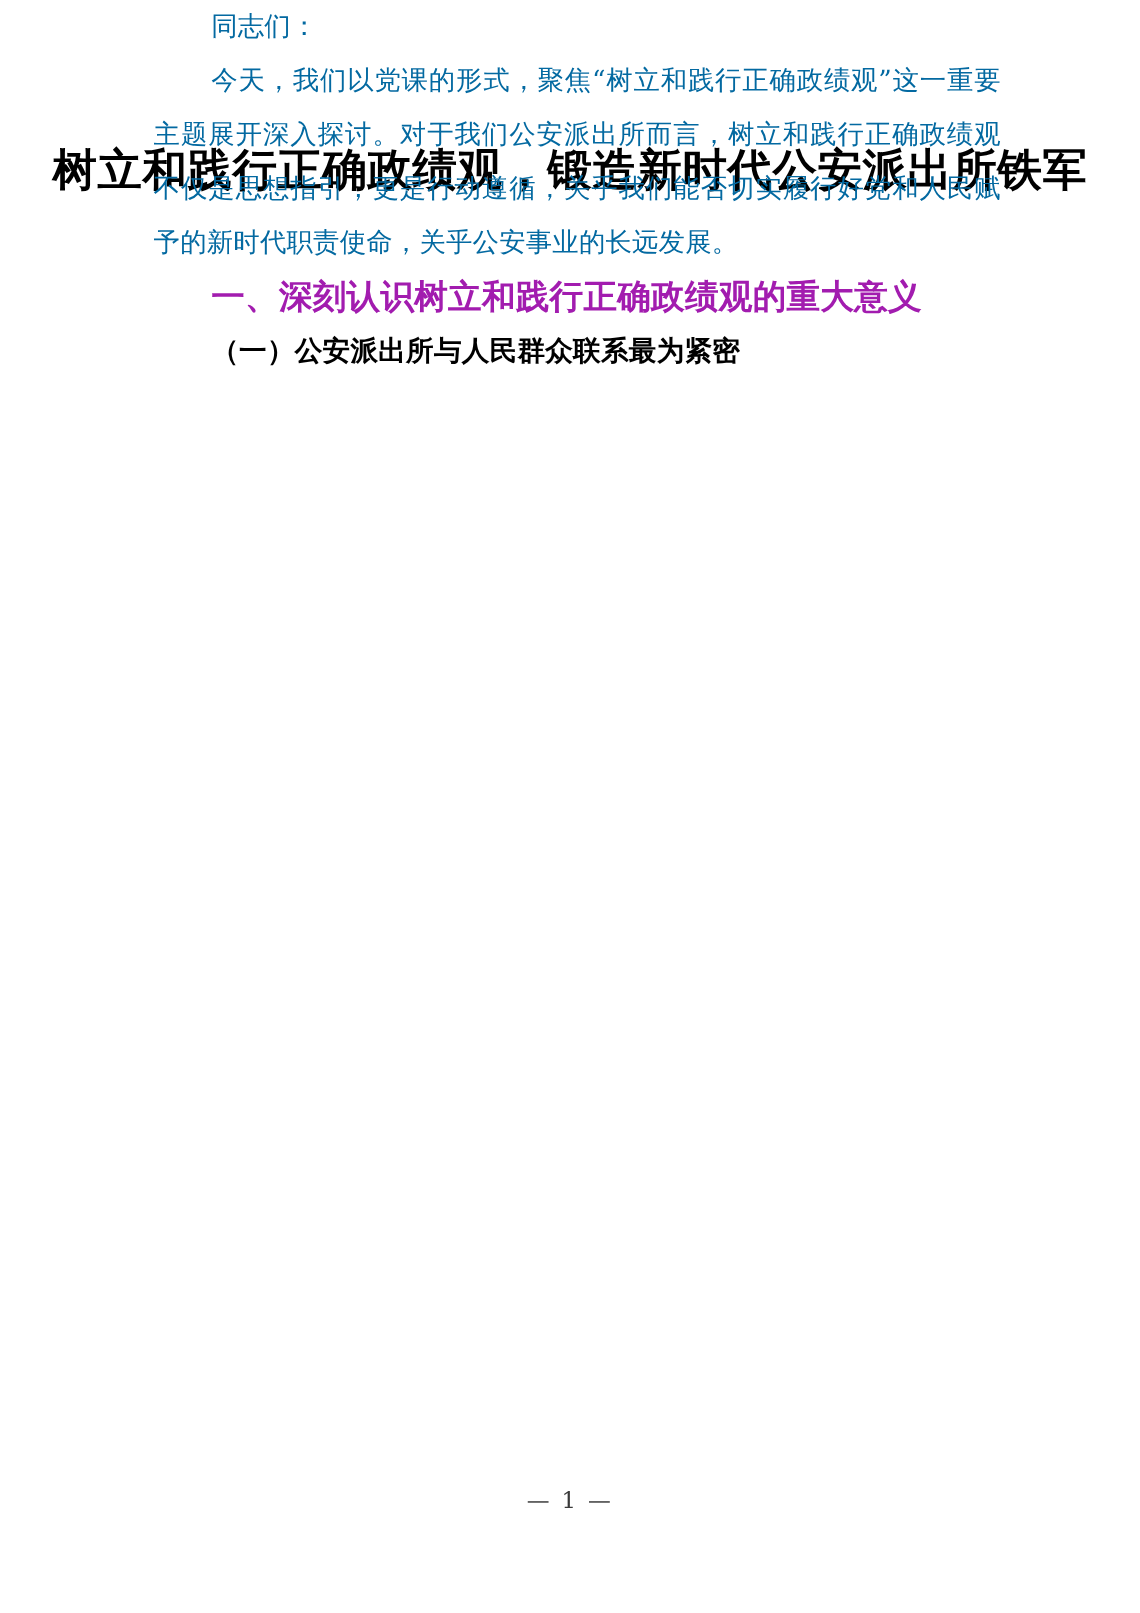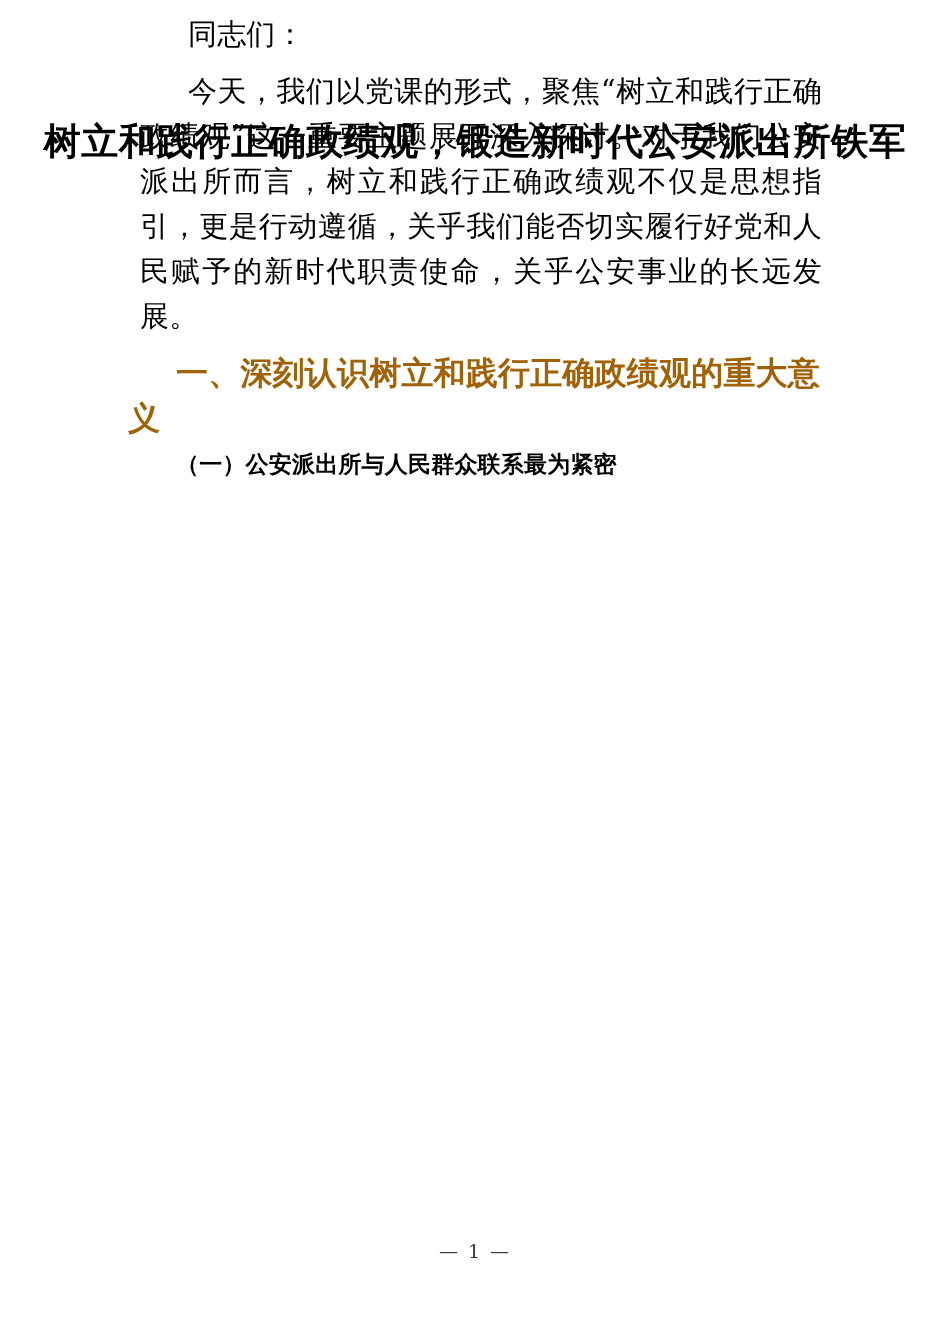--- a/index.html
+++ b/index.html
@@ -34,47 +34,47 @@
     text-align: center;
     color: #000000;
     letter-spacing: 0.5px;
   }
 
   
   .h1-line {
     margin: 0;
     font-family: "DejaVu Sans", "Liberation Sans", sans-serif;
     font-weight: bold;
-    font-size: 32px;
+    font-size: 28px;
     line-height: 45px;
-    color: #a16207;
+    color: #a21caf;
     text-indent: 48px;
     letter-spacing: 0.2px;
   }
 
   
   .h2-line {
     margin: 0;
     font-family: "DejaVu Serif", "Liberation Serif", serif;
     font-weight: bold;
     font-size: 23px;
     line-height: 45px;
     color: #000000;
     text-indent: 48px;
     letter-spacing: 0.2px;
   }
 
   
   .para {
-    margin: 12px;
+    margin: 0;
     font-family: "DejaVu Serif", "Liberation Serif", serif;
     font-weight: normal;
-    font-size: 29px;
+    font-size: 22px;
     line-height: 45px;
-    color: #000000;
+    color: #0369a1;
     text-indent: 48px;
     text-align: justify;
     text-justify: inter-ideograph;
     letter-spacing: 0.15px;
   }
   .para.salutation {
     text-indent: 48px;
   }
 
   

